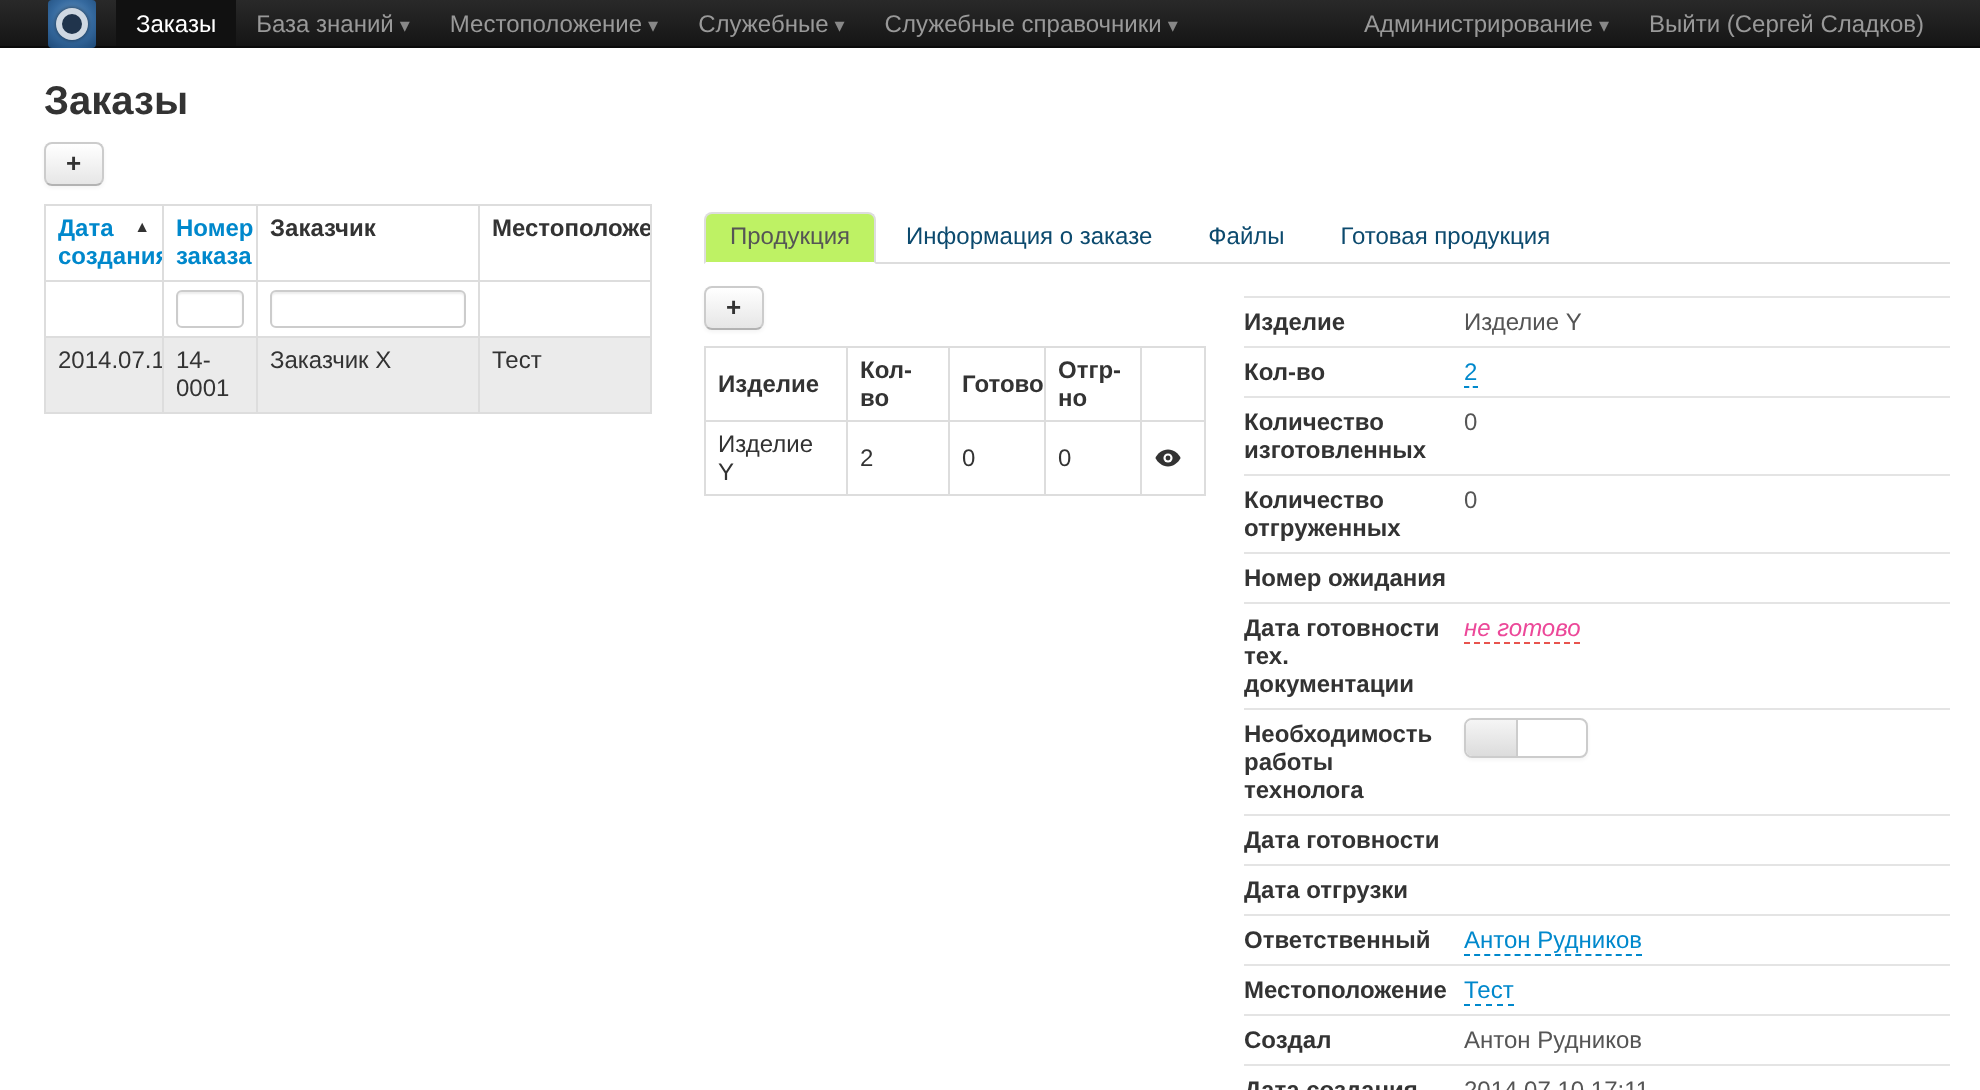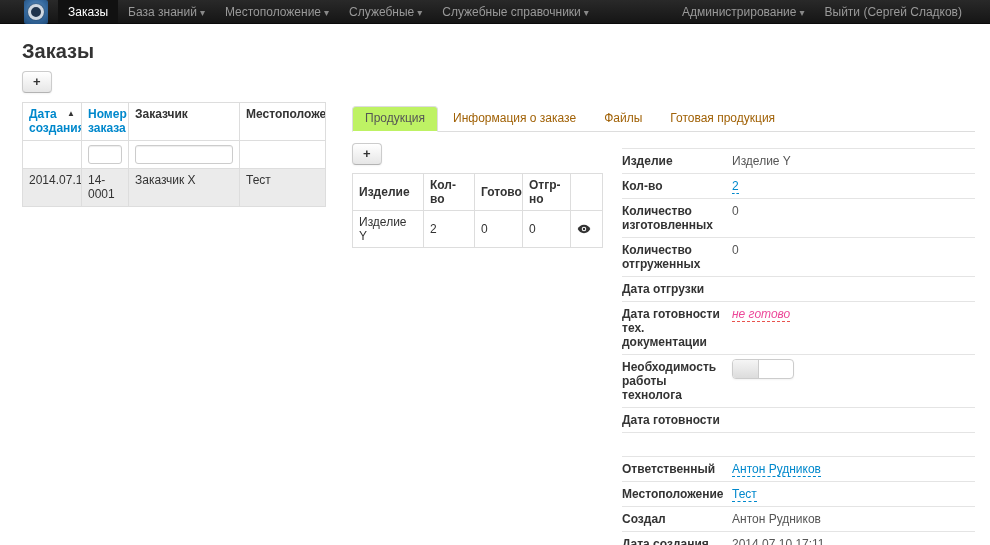--- a/index.html
+++ b/index.html
@@ -102,21 +102,21 @@
   .right-col { flex: 1; margin-left: 27px; }
   .tabs {
     display: flex;
     border-bottom: 1px solid #ddd;
     margin-top: 13px;
   }
   .tab {
     padding: 4px 12px 5px;
     margin-bottom: -1px;
     margin-right: 2px;
-    color: #a16207;
+    color: #0c4a6e;
     font-size: 12px;
     line-height: 15px;
     cursor: pointer;
     border: 1px solid transparent;
   }
   .tab.active {
     color: #555;
     background: #bef264;
     border: 1px solid #ddd;
     border-bottom-color: #fff;
@@ -308,40 +308,41 @@
             </div>
             <div class="detail-row">
               <div class="detail-label">Количество изготовленных</div>
               <div class="detail-value"><span>0</span></div>
             </div>
             <div class="detail-row">
               <div class="detail-label">Количество отгруженных</div>
               <div class="detail-value"><span>0</span></div>
             </div>
             <div class="detail-row">
-              <div class="detail-label">Дата отгрузки</div>
+              <div class="detail-label">Номер ожидания</div>
             </div>
             <div class="detail-row">
               <div class="detail-label">Дата готовности тех. документации</div>
               <div class="detail-value"><a class="editable-empty">не готово</a></div>
             </div>
             <div class="detail-row">
               <div class="detail-label">Необходимость работы технолога</div>
               <div class="detail-value">
                 <div class="toggle">
                   <div class="toggle-knob"></div>
                   <div class="toggle-label">НЕТ</div>
                 </div>
               </div>
             </div>
             <div class="detail-row">
               <div class="detail-label">Дата готовности</div>
               <div class="detail-value"></div>
             </div>
             <div class="detail-row">
+              <div class="detail-label">Дата отгрузки</div>
               <div class="detail-value"></div>
             </div>
             <div class="detail-row">
               <div class="detail-label">Ответственный</div>
               <div class="detail-value"><a class="editable">Антон Рудников</a></div>
             </div>
             <div class="detail-row">
               <div class="detail-label">Местоположение</div>
               <div class="detail-value"><a class="editable">Тест</a></div>
             </div>

